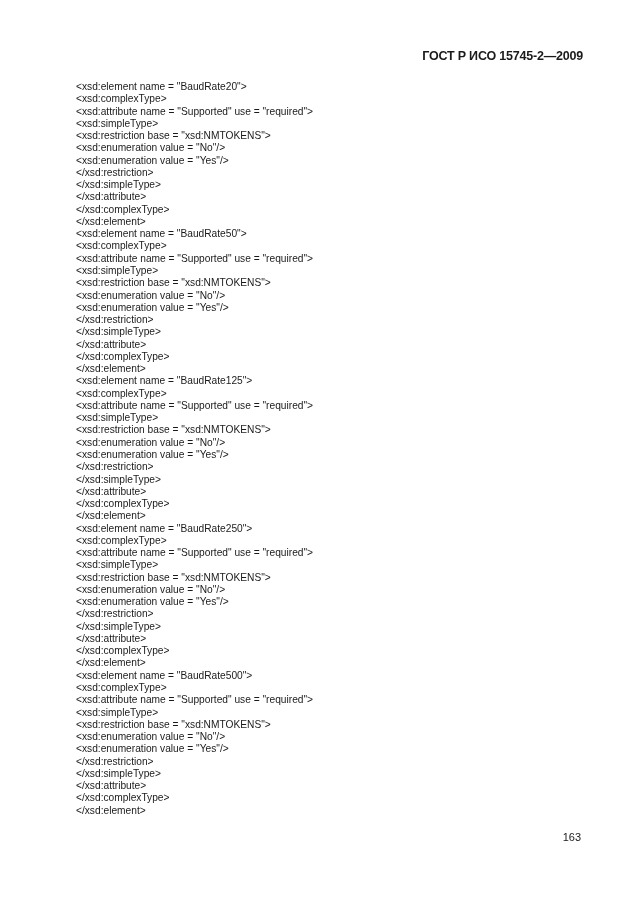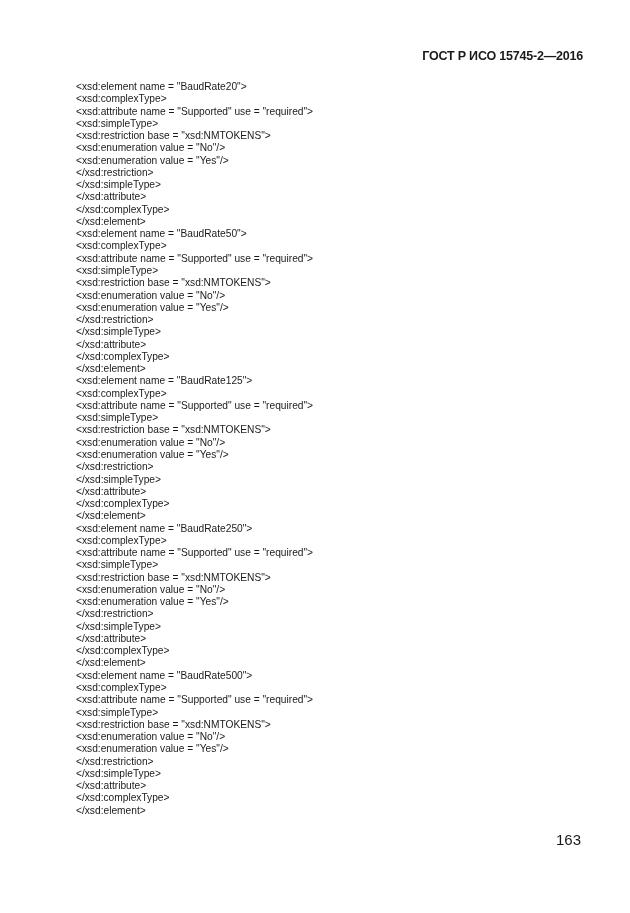--- a/index.html
+++ b/index.html
@@ -1,25 +1,25 @@
 <!DOCTYPE html>
 <html><head>
 <meta charset="utf-8">
 <style>
   html, body { margin:0; padding:0; background:#ffffff; }
   body { width:630px; height:913px; position:relative; overflow:hidden; font-family:"Liberation Sans", sans-serif; color:#1a1a1a; }
   .header { position:absolute; top:49px; right:47px; font-weight:bold; font-size:12.5px; letter-spacing:-0.2px; }
   .code { position:absolute; left:76px; top:81px; font-size:10.2px; line-height:12.28px; }
   .code .line { white-space:pre; height:12.28px; }
-  .page-num { position:absolute; top:831px; right:49px; font-size:15px; }
+  .page-num { position:absolute; top:831px; right:49px; font-size:11px; }
 </style>
 </head>
 <body>
 
-<div class="header">ГОСТ Р ИСО 15745-2—2016</div>
+<div class="header">ГОСТ Р ИСО 15745-2—2009</div>
 
 <div class="code" id="code-block">
     <div class="line">&lt;xsd:element name = "BaudRate20"&gt;</div>
     <div class="line">&lt;xsd:complexType&gt;</div>
     <div class="line">&lt;xsd:attribute name = "Supported" use = "required"&gt;</div>
     <div class="line">&lt;xsd:simpleType&gt;</div>
     <div class="line">&lt;xsd:restriction base = "xsd:NMTOKENS"&gt;</div>
     <div class="line">&lt;xsd:enumeration value = "No"/&gt;</div>
     <div class="line">&lt;xsd:enumeration value = "Yes"/&gt;</div>
     <div class="line">&lt;/xsd:restriction&gt;</div>

